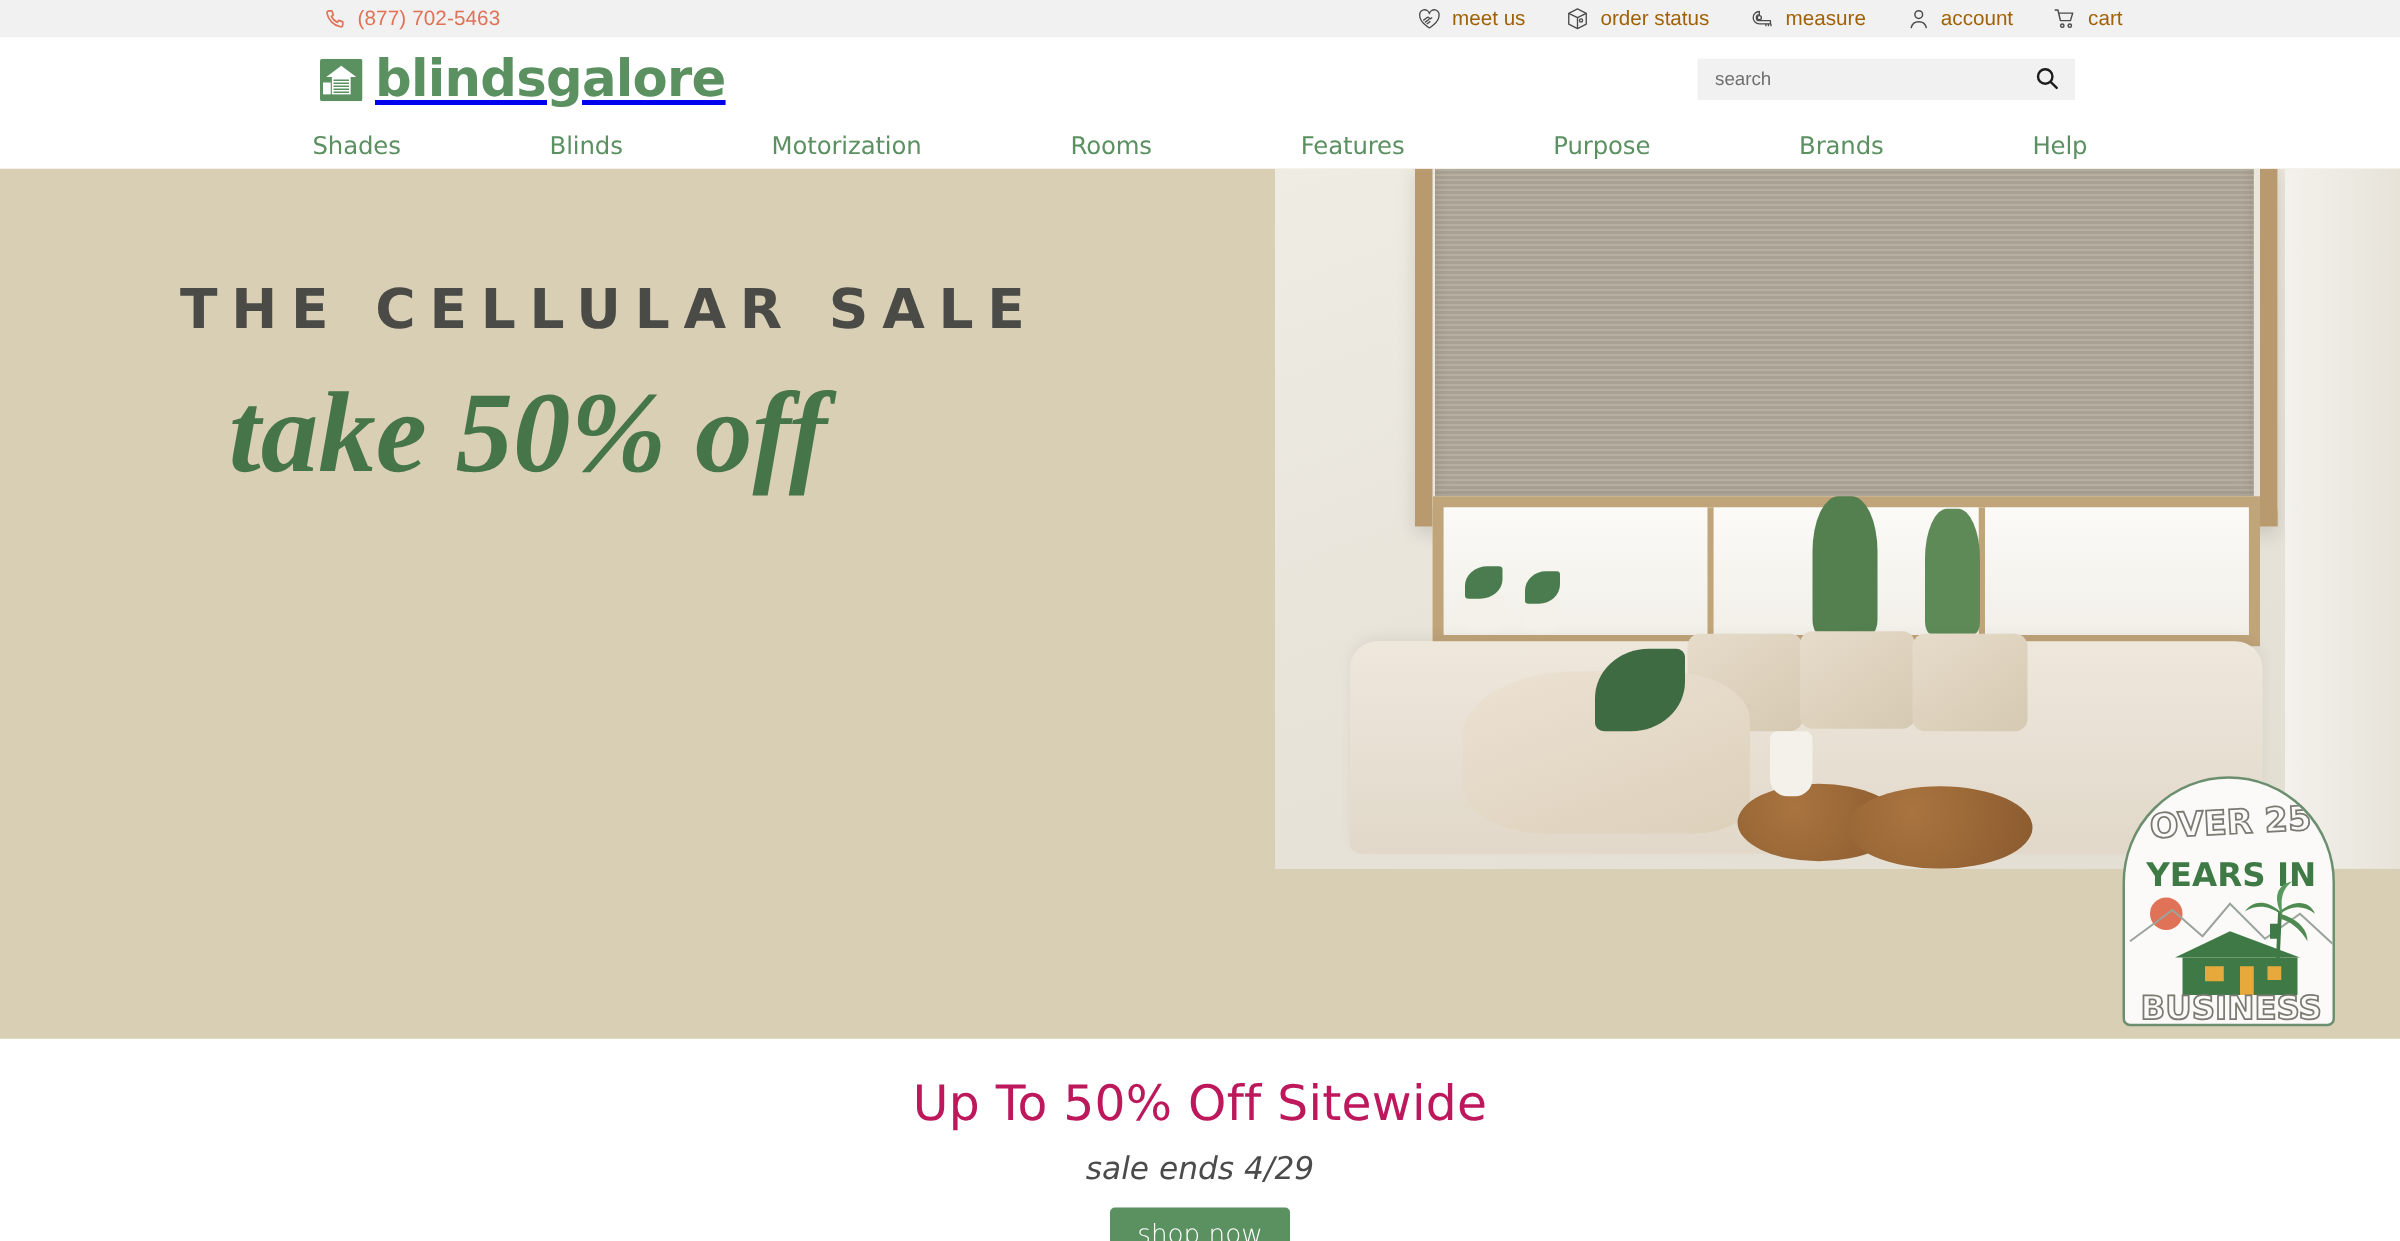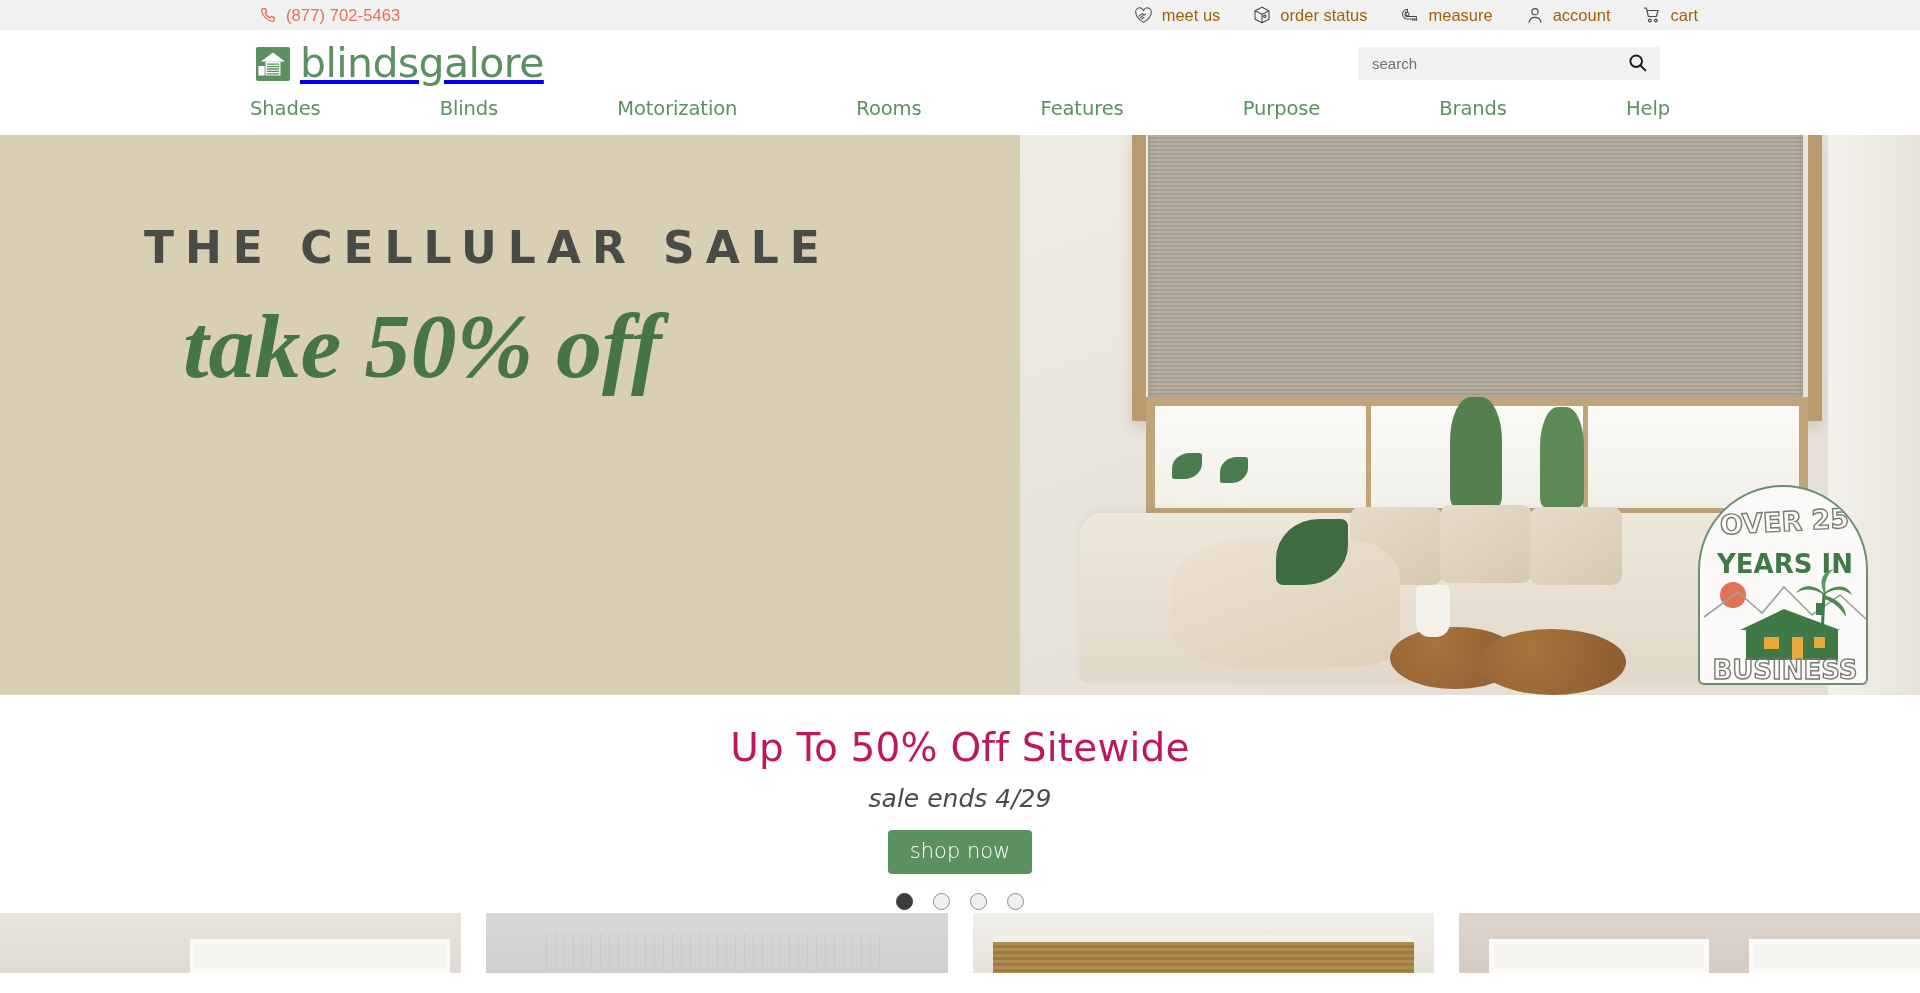--- a/index.html
+++ b/index.html
@@ -66,21 +66,21 @@
     cursor: pointer;
   }
   .logo-mark {
     width: 34px; height: 34px;
     flex: none;
   }
   .logo-text {
     font-size: 41px;
     color: #5b9061;
     font-family: "DejaVu Sans", sans-serif;
-    font-weight: 400;
+    font-weight: 700;
     letter-spacing: -.6px;
     line-height: 1;
   }
   .search-wrap {
     position: absolute;
     right: 260px;
     width: 302px;
     height: 33px;
     background: #f1f1f1;
     display: flex;
@@ -102,37 +102,38 @@
     padding: 0 12px 0 4px;
     cursor: pointer;
     display:flex; align-items:center;
   }
 
   
   .main-nav {
     height: 38px;
     background: #fff;
     display: flex;
+    align-items: center;
     padding: 0 250px;
     justify-content: space-between;
   }
   .nav-item {
     color: #5b9061;
     font-size: 19.5px;
     text-decoration: none;
     cursor: pointer;
     font-family: "DejaVu Sans", sans-serif;
     font-weight: 400;
     letter-spacing: -.1px;
   }
 
   
   .hero {
     position: relative;
-    height: 560px;
+    height: 696px;
     background: #d9cfb4;
     overflow: hidden;
   }
   .hero-photo {
     position: absolute;
     top: 0; right: 0;
     width: 900px; height: 560px;
     background:
       linear-gradient(to bottom, #e9e6de 0%, #e9e6de 100%);
     overflow: hidden;

